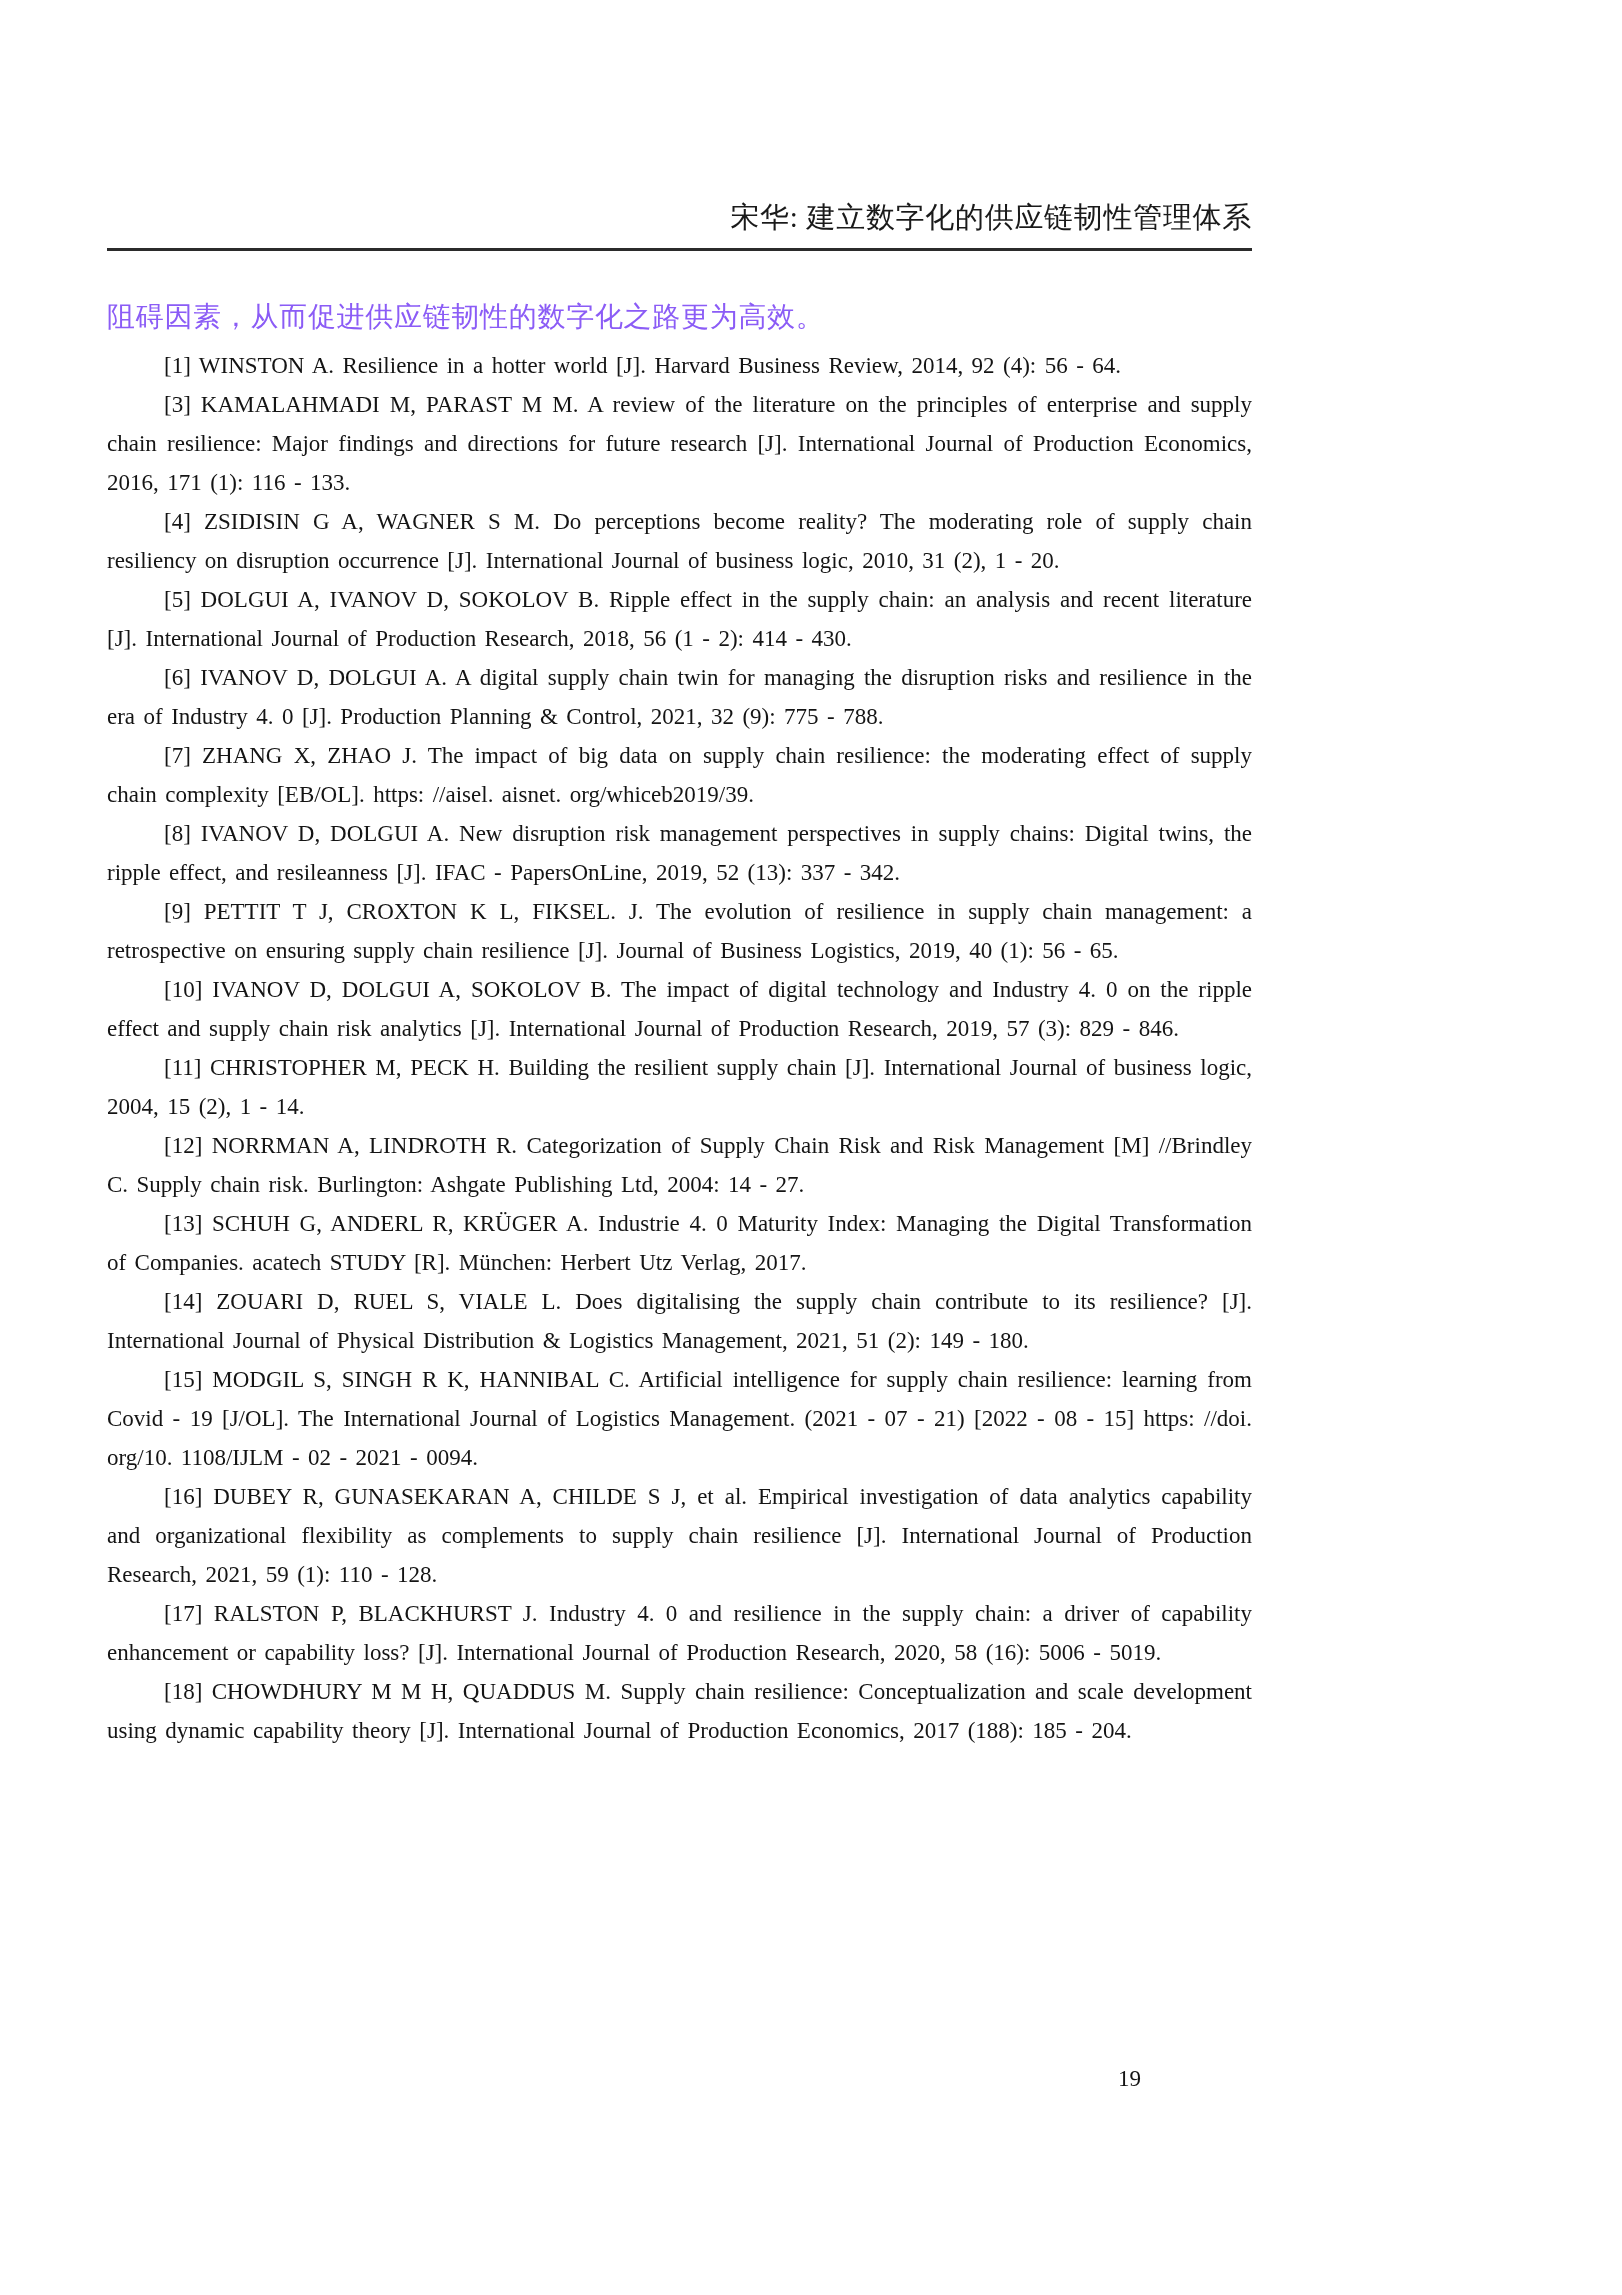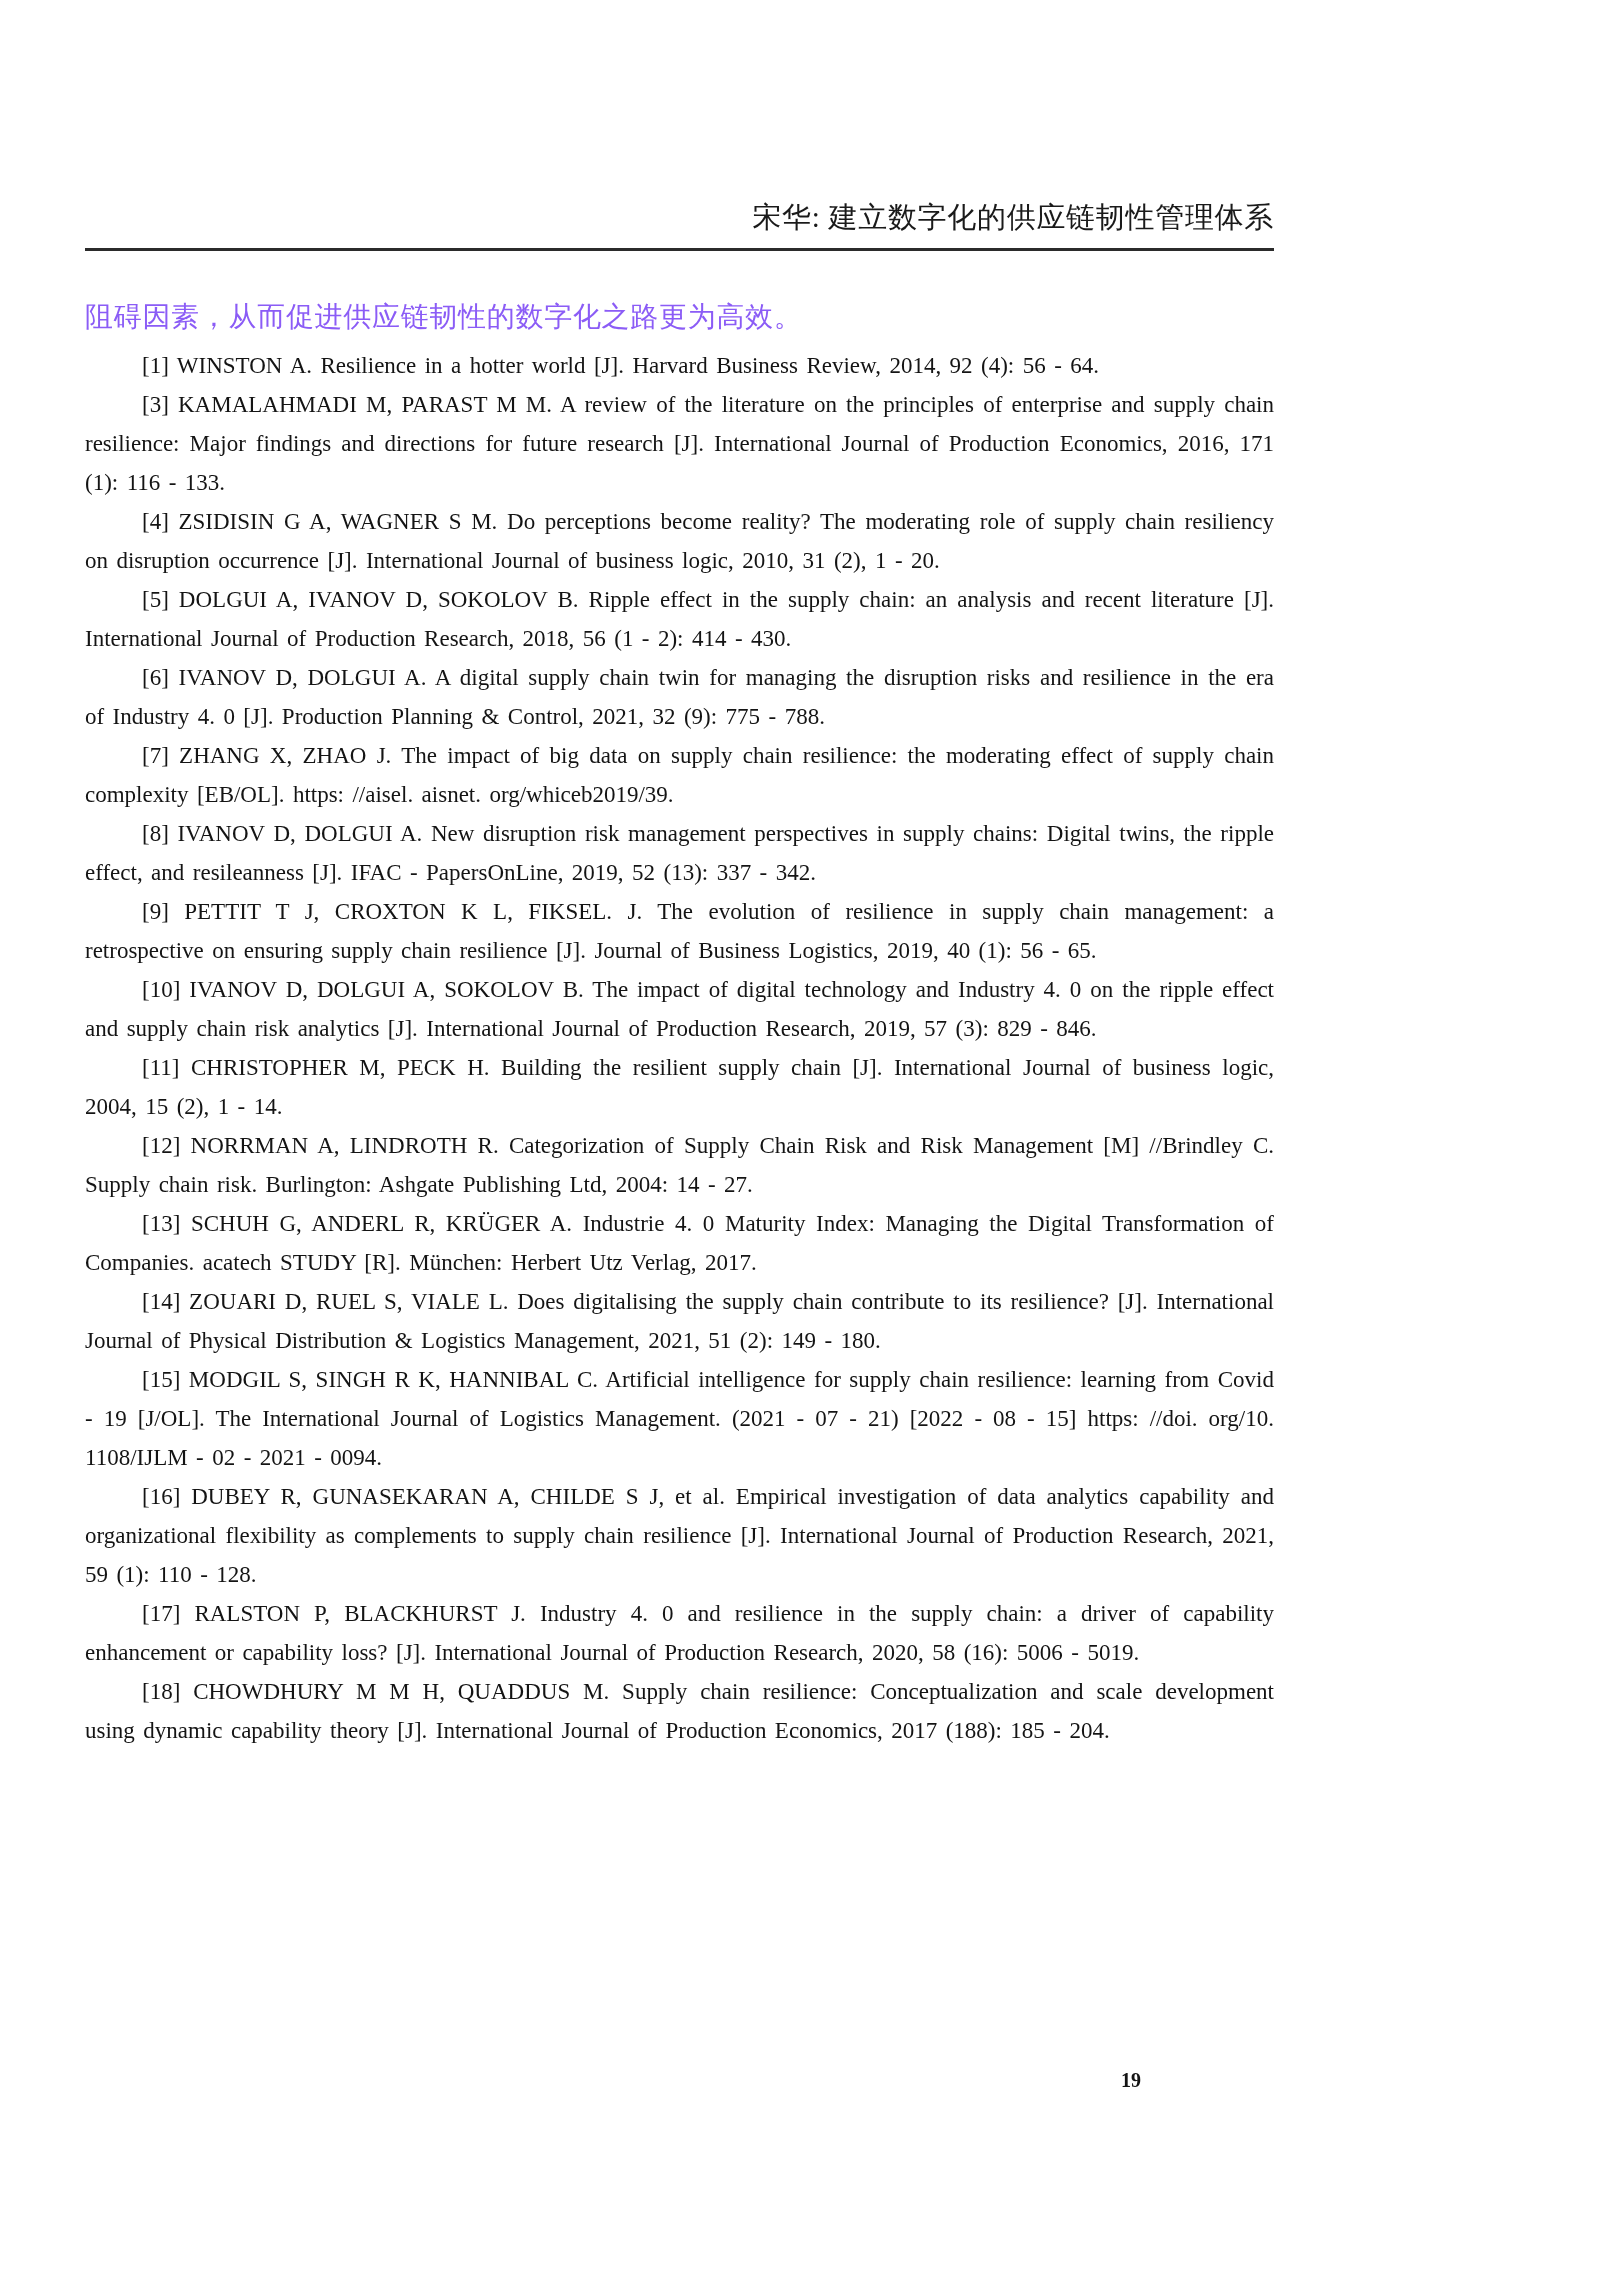--- a/index.html
+++ b/index.html
@@ -8,21 +8,21 @@
     background: #ffffff;
   }
   .page {
     position: relative;
     width: 1359px;
     height: 2295px;
     background: #ffffff;
     color: #141414;
     font-family: "Liberation Serif", serif;
     box-sizing: border-box;
-    padding: 0 85px;
+    padding: 0 107px;
     overflow: hidden;
   }
   .running-title {
     padding-top: 200px;
     text-align: right;
     font-size: 29px;
     line-height: 1.2;
     letter-spacing: 0.7px;
     color: #1a1a1a;
     font-family: "Liberation Serif", serif;
@@ -58,24 +58,23 @@
     line-height: 39px;
     text-align: justify;
     text-indent: 57px;
     word-spacing: 2.7px;
     color: #141414;
   }
   .page-number {
     position: absolute;
     right: 218px;
     bottom: 203px;
-    font-size: 20px;
+    font-size: 23px;
     color: #141414;
     font-family: "Liberation Serif", serif;
-    font-weight: bold;
   }
 </style>
 </head>
 <body>
 
 <div class="page">
 
   <div>
     <div class="running-title">宋华: 建立数字化的供应链韧性管理体系</div>
     <div class="header-rule"></div>

